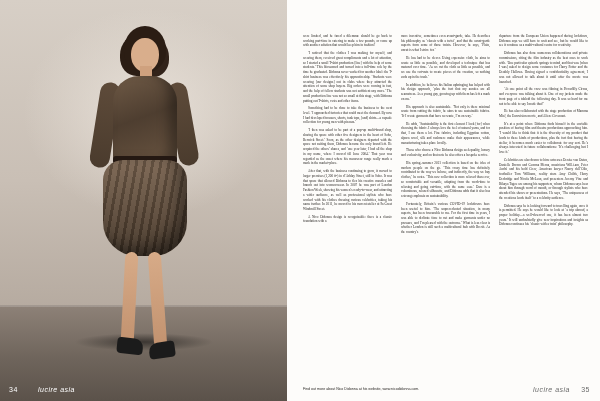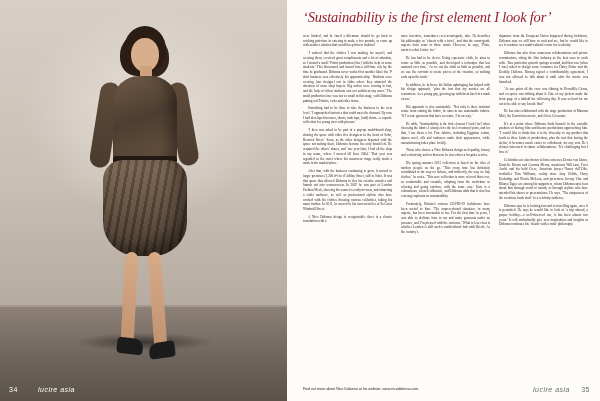--- a/index.html
+++ b/index.html
@@ -187,21 +187,20 @@
       <div class="shoe-l"></div>
       <div class="shoe-r"></div>
     </div>
     <div class="page-num-left">34</div>
     <div class="mag-left">lucire asia</div>
   </div>
 
   <div class="gutter"></div>
 
   <div class="page-right">
-    <div class="headline">‘Sustainability is the first element I look for’</div>
 
     <div class="cols">
       <div class="col" id="col1">
           <p class="first">were limited, and he faced a dilemma: should he go back to working part-time in catering to make a few pounds, or come up with another solution that would keep him in fashion?</p>
           <p>‘I noticed that the clothes I was making for myself, and wearing them, received great compliments and a lot of attention, so I started a small T-shirt production [line] with the help of some students.’ This blossomed and turned into a full-time role by the time he graduated. Didonna never worked for another label: the T-shirt business was effectively his apprenticeship. ‘Students were wearing [our designs] out in clubs where they attracted the attention of some shop buyers. Big orders were coming in fast, and the help of fellow students was not sufficient any more.’ The small production line was not so small at this stage, with Didonna putting out T-shirts, vests and other items.</p>
           <p>Something had to be done to take the business to the next level. ‘I approached factories that could meet the demand. By now I had developed trousers, shorts, tank tops, [and] shirts—a capsule collection for young men with pizzazz.’</p>
           <p>‘I then was asked to be part of a pop-up multi-brand shop, sharing the space with other five designers in the heart of Soho, Berwick Street.’ Soon, as the other designers departed with the space not suiting them, Didonna became the only brand left. He acquired the others’ shares, and ‘one year later, I had all the shop in my name, where I moved till June 2004.’ That year was regarded as the onset where his menswear range really made a mark in the market-place.</p>
           <p>After that, with the business continuing to grow, it moved to larger premises (1,200 ft²) in d’Arblay Street, still in Soho. It was that space that allowed Didonna to flex his creative muscles and branch out into womenswear. In 2007 he was part of London Fashion Week, showing his women’s ready-to-wear, and attracting a wider audience, as well as professional stylists who have worked with his clothes dressing various celebrities, taking his name further. In 2011, he moved to his current atelier at 9a Great Windmill Street.</p>
           <p>A Nico Didonna design is recognizable: there is a classic foundation with a</p>
         </div>

